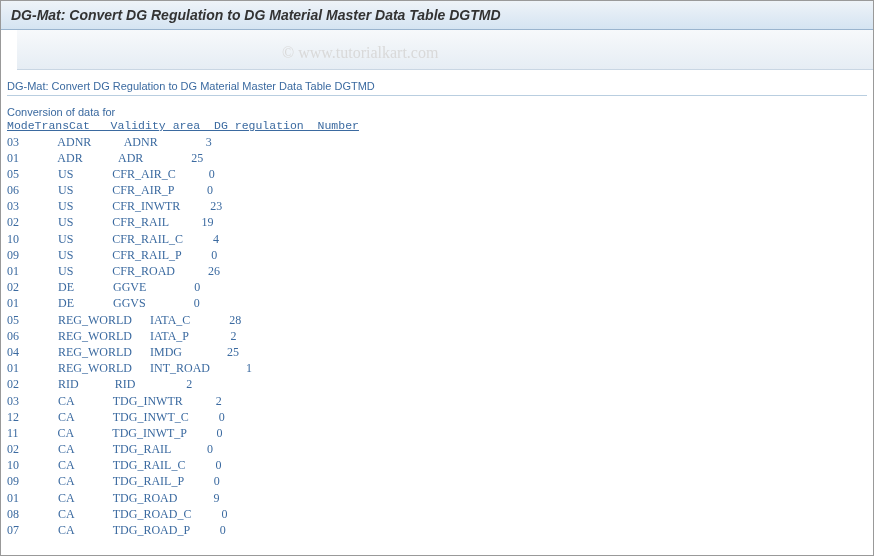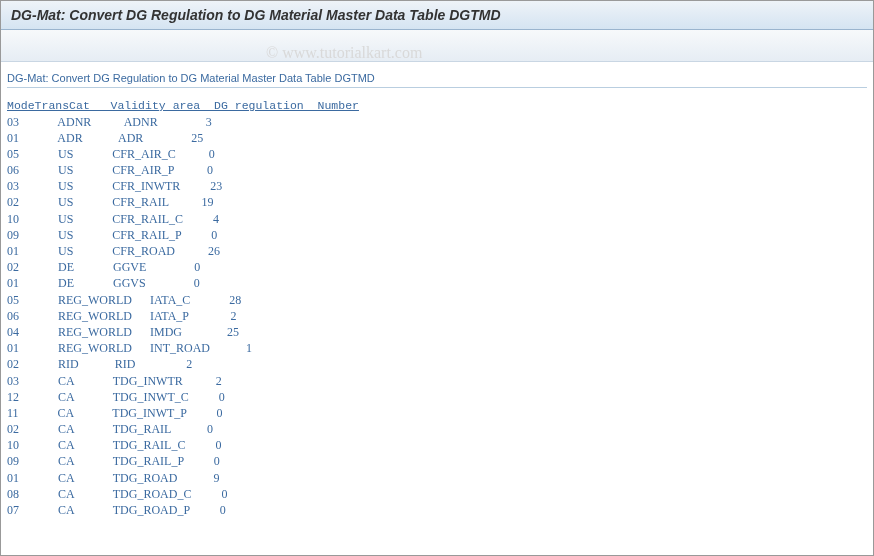--- a/index.html
+++ b/index.html
@@ -23,22 +23,23 @@
     }
     .title-bar h1 {
       font-size: 14px;
       font-weight: bold;
       font-style: italic;
       color: #333;
     }
     .toolbar {
       background: linear-gradient(to bottom, #f7f9fb 0%, #e6edf4 100%);
       border-bottom: 1px solid #c9d6e3;
-      height: 32px;
+      height: 40px;
       position: relative;
+      margin-left: 16px;
     }
     .watermark {
       position: absolute;
       top: 14px;
       left: 265px;
       color: #d9d9d9;
       font-size: 16px;
       font-family: Georgia, serif;
       pointer-events: none;
       z-index: 10;
@@ -79,20 +80,21 @@
 
 <div class="title-bar">
   <h1>DG-Mat: Convert DG Regulation to DG Material Master Data Table DGTMD</h1>
 </div>
 <div class="toolbar">
   <div class="watermark">© www.tutorialkart.com</div>
 </div>
 
 <div class="content">
   <div class="subtitle">DG-Mat: Convert DG Regulation to DG Material Master Data Table DGTMD</div>
+  <div class="section-label">Conversion of data for</div>
   <div class="header-row" id="header-row">ModeTransCat   Validity area  DG regulation  Number</div>
   <div class="data-table" id="table-body">03             ADNR           ADNR                3
 01             ADR            ADR                25
 05             US             CFR_AIR_C           0
 06             US             CFR_AIR_P           0
 03             US             CFR_INWTR          23
 02             US             CFR_RAIL           19
 10             US             CFR_RAIL_C          4
 09             US             CFR_RAIL_P          0
 01             US             CFR_ROAD           26

